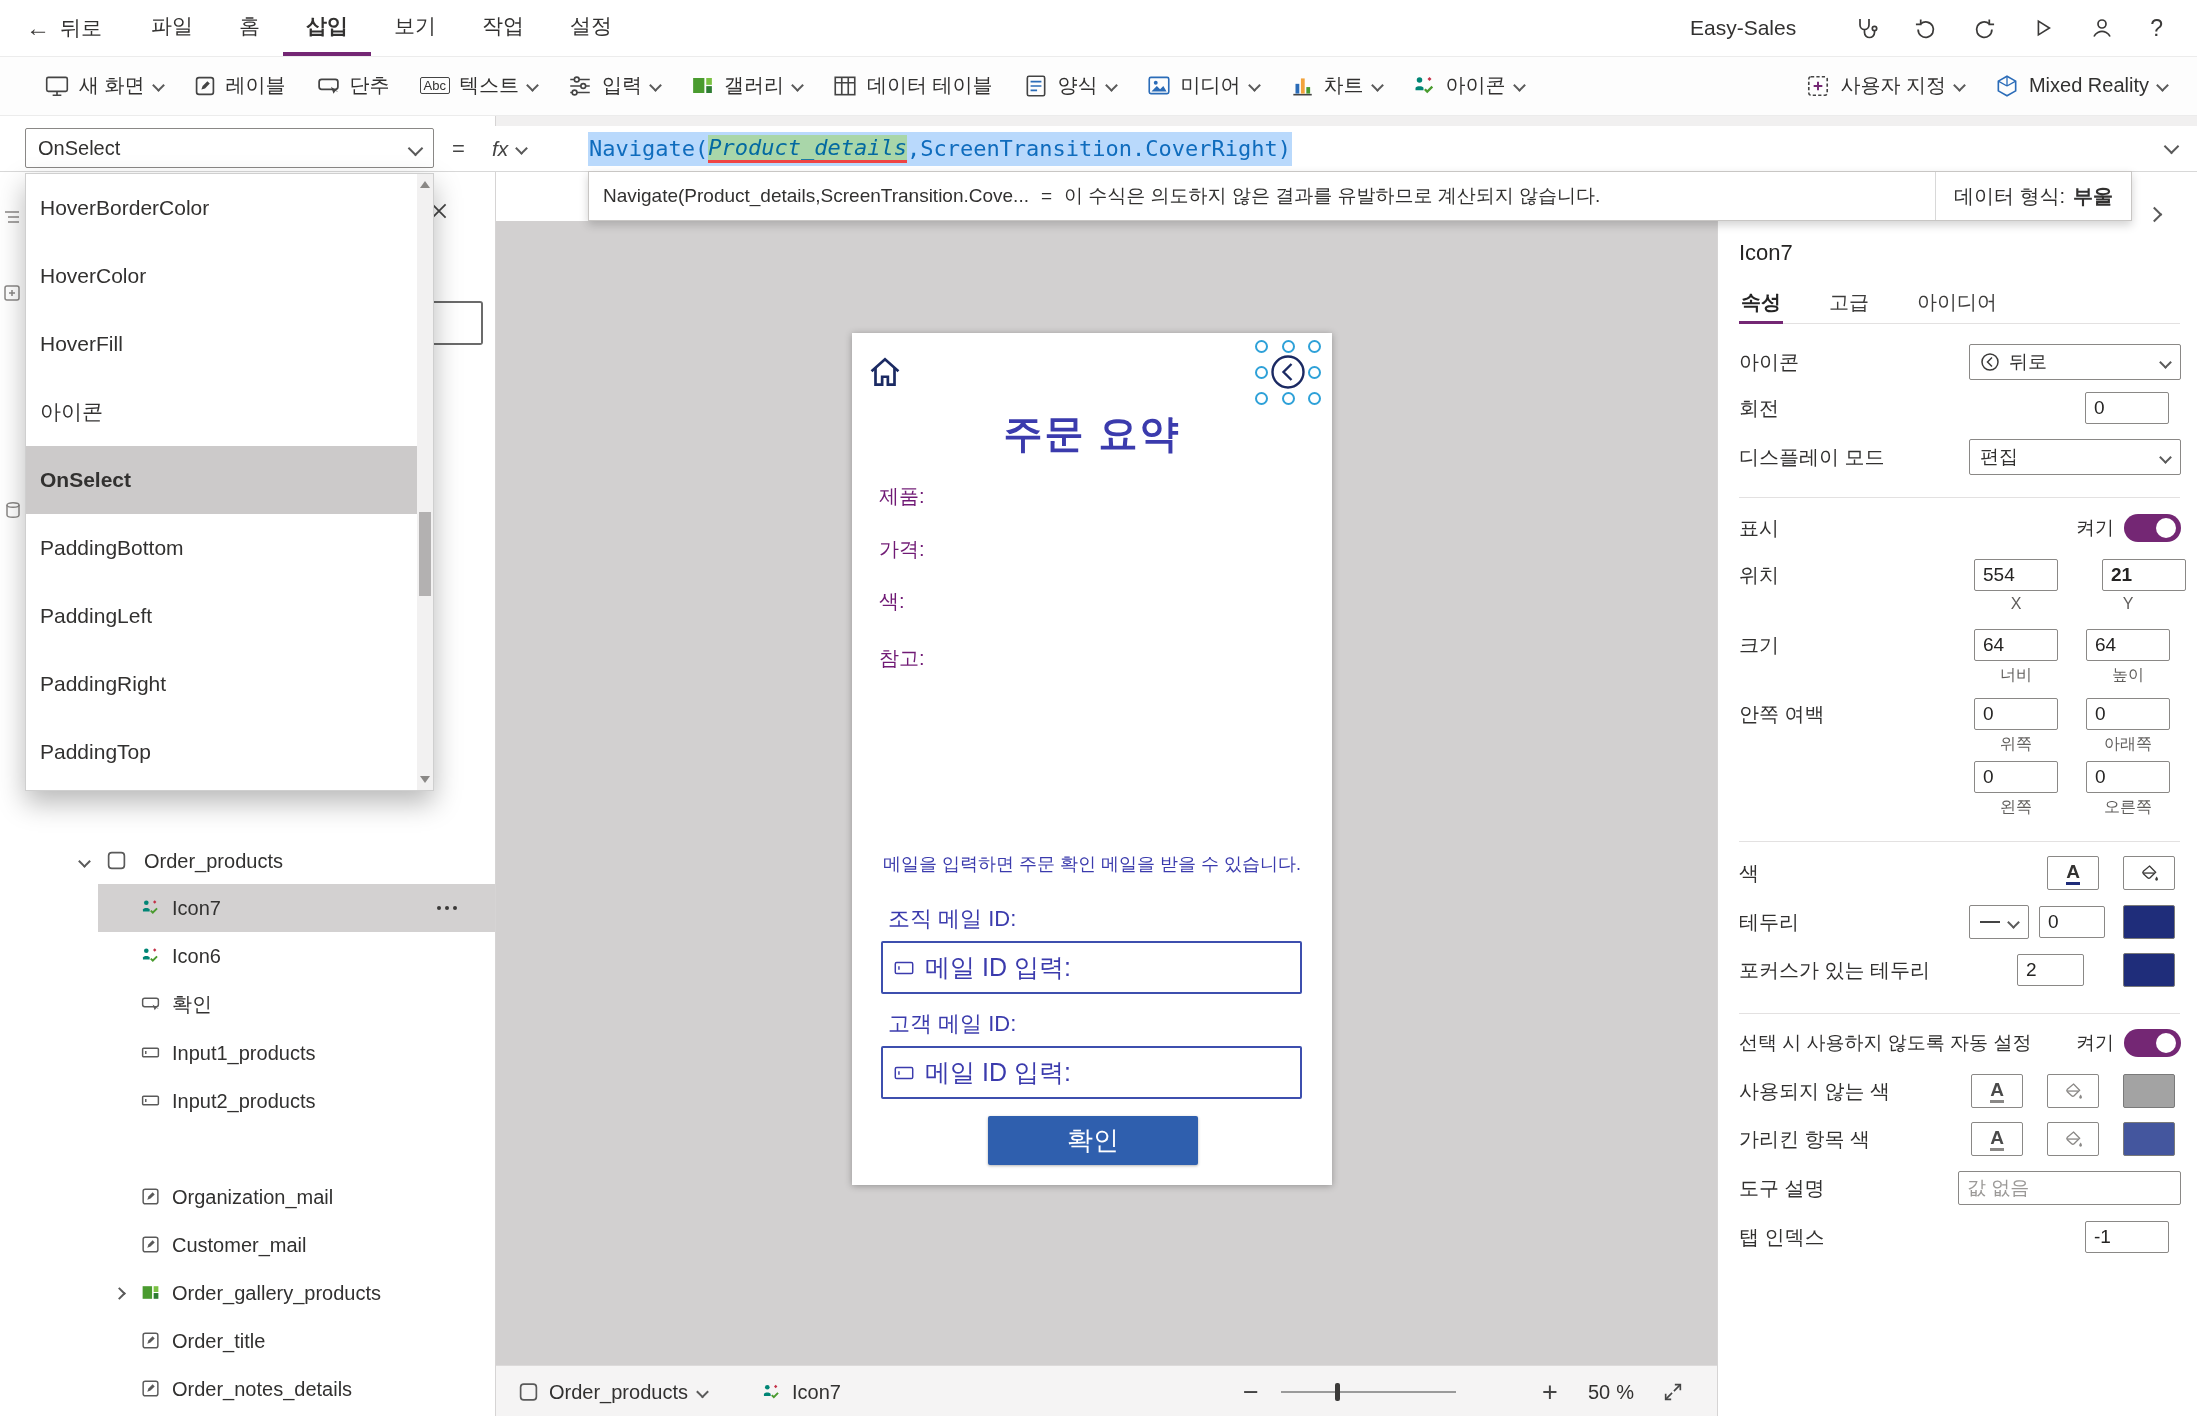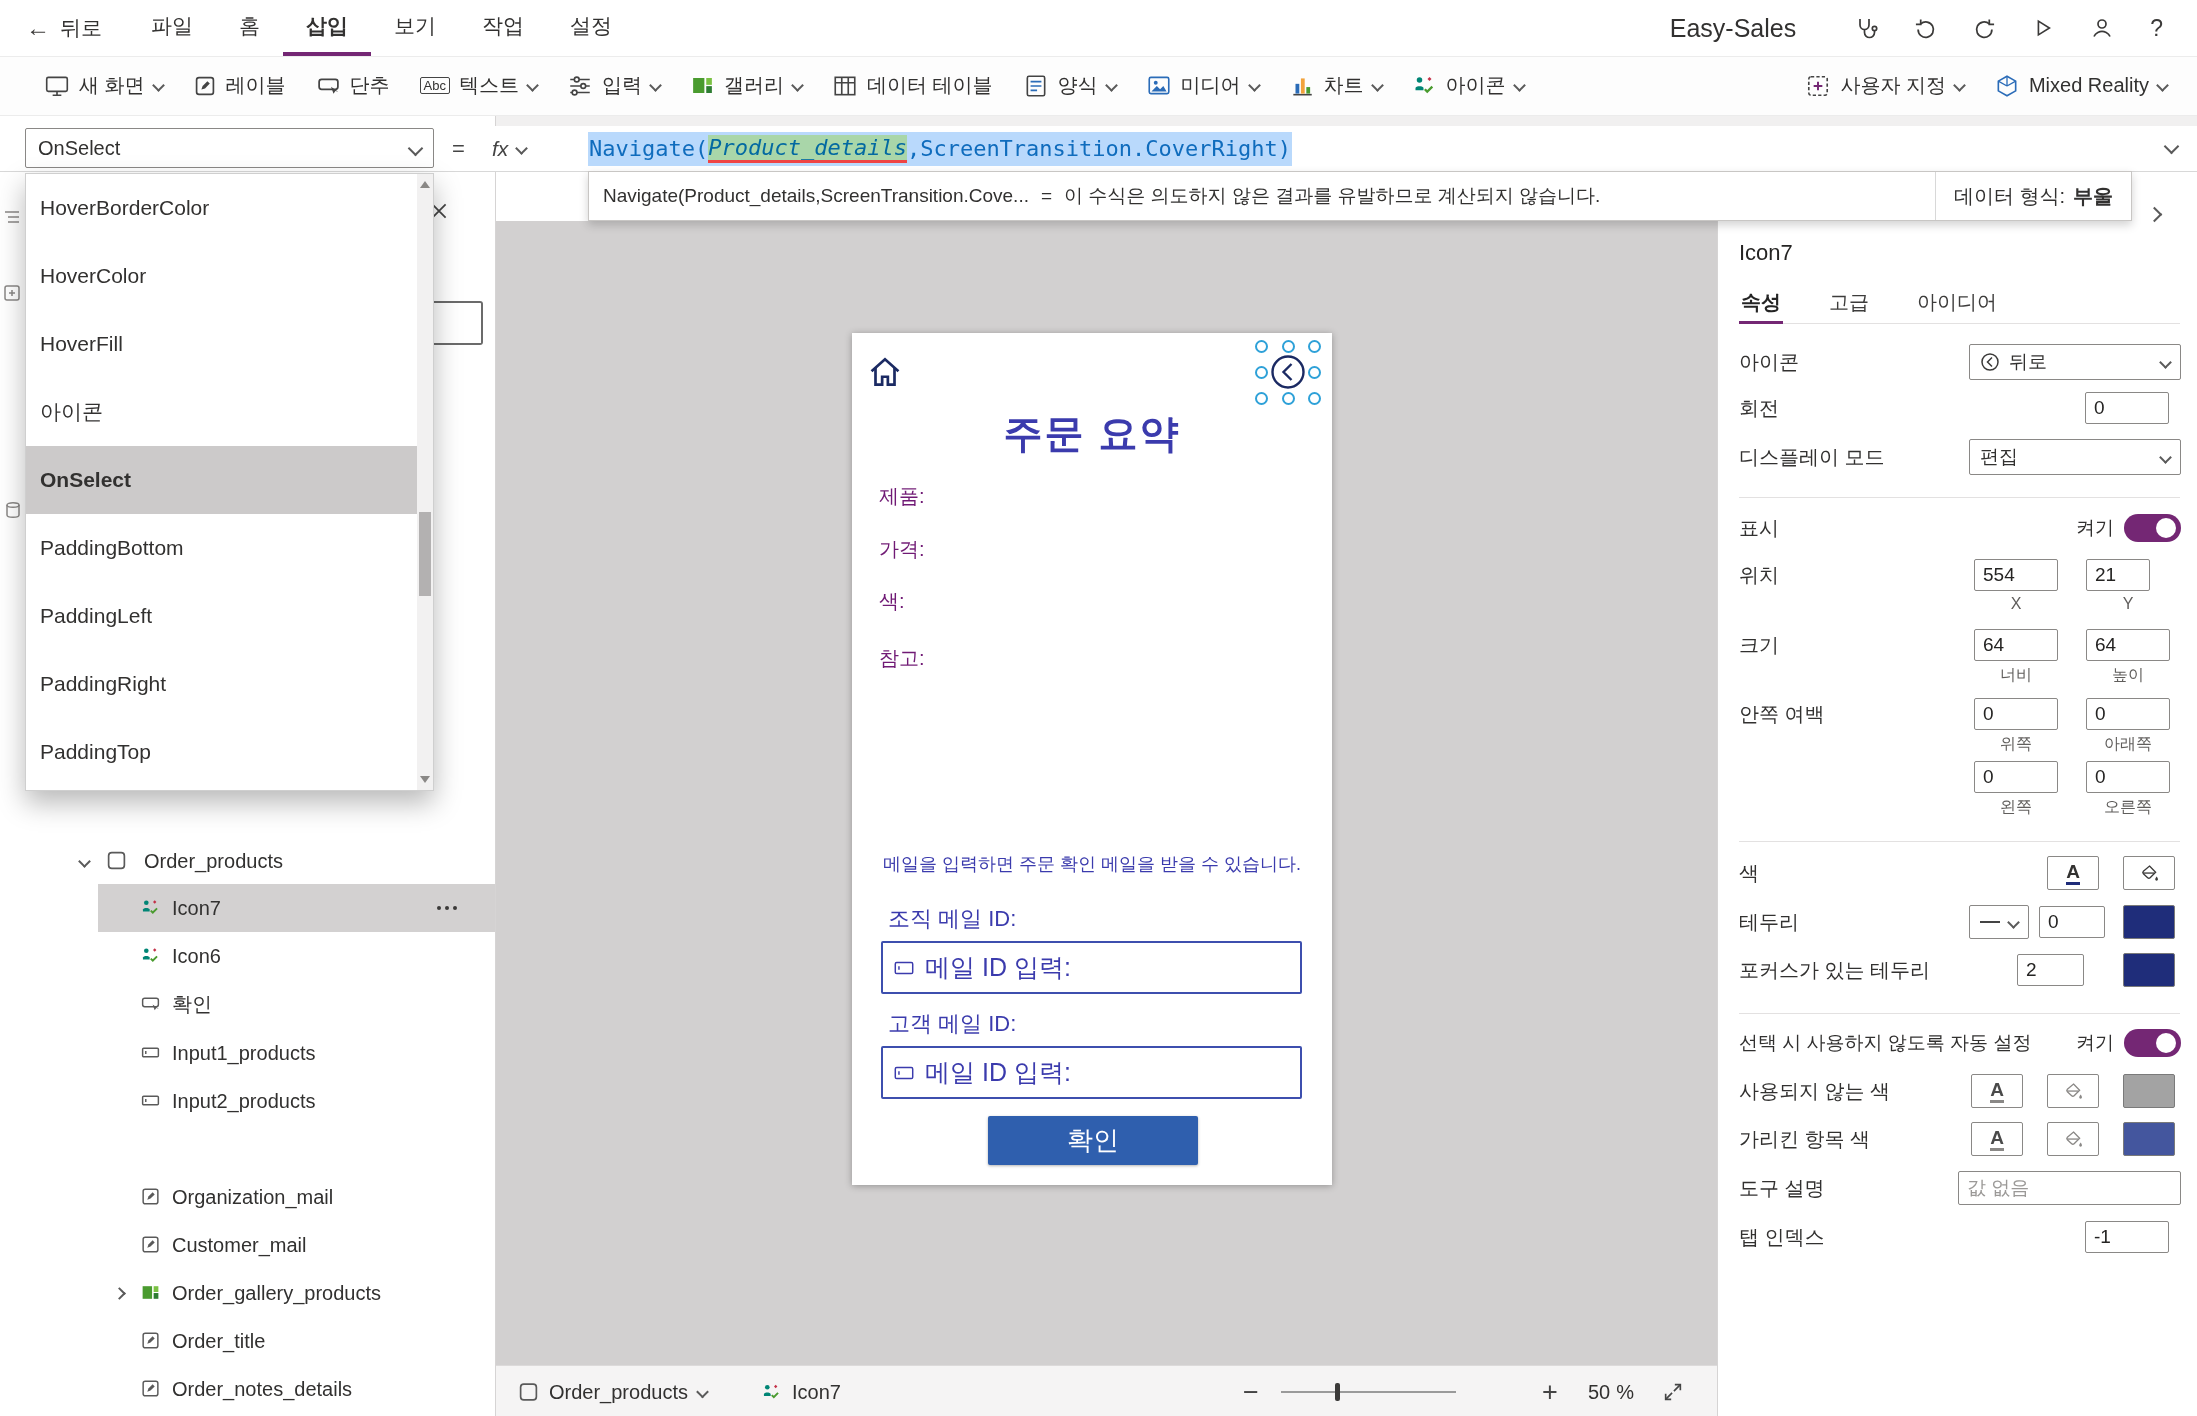--- a/index.html
+++ b/index.html
@@ -10,21 +10,21 @@
   .chev.r{transform:rotate(-45deg)}
   svg{display:block}
   
   .topbar{position:absolute;left:0;top:0;width:2197px;height:56px;display:flex;align-items:center;background:#fff;border-bottom:1px solid #ececec;z-index:6}
   .tb-back{display:flex;align-items:center;gap:10px;padding-left:26px;font-size:21px}
   .tb-arrow{font-size:24px;color:#3b3a39}
   .tb-menus{display:flex;height:100%;margin-left:26px}
   .tb-menu{display:flex;align-items:center;padding:0 23px;font-size:21px;height:100%;border-bottom:4px solid transparent;box-sizing:border-box;cursor:default}
   .tb-menu.active{border-bottom-color:#742774;font-weight:700}
   .tb-right{margin-left:auto;display:flex;align-items:center;gap:36px;padding-right:34px}
-  .tb-app{font-size:25px;margin-right:22px}
+  .tb-app{font-size:21px;margin-right:22px}
   .tb-ic{display:flex;align-items:center;color:#3b3a39;font-size:23px}
   
   .ribbon{position:absolute;left:0;top:56px;width:2197px;height:60px;display:flex;align-items:center;gap:30px;padding-left:44px;box-sizing:border-box;background:#fdfdfd;border-bottom:1px solid #ececec;z-index:5}
   .rit{display:flex;align-items:center;gap:9px;font-size:20px;white-space:nowrap}
   .rit.pushr{margin-left:auto}
   .rit.last{margin-right:30px}
   .abc-box{font-size:13px;border:1.5px solid #444;padding:1px 3px;border-radius:2px;line-height:1}
   
   .fgap{position:absolute;left:0;top:116px;width:2197px;height:10px;background:#f1f0f0}
   .fbar{position:absolute;left:0;top:126px;width:2197px;height:45px;background:#fff;border-bottom:1px solid #d8d8d8;z-index:5}
@@ -584,21 +584,21 @@
 
     <div class="prow" style="top:341px;height:32px">
       <span class="plabel">표시</span>
       <span class="pc toglbl" style="left:340px">켜기</span>
       <div class="pc tog" style="left:406px"></div>
     </div>
 
     <div class="prow" style="top:388px;height:32px">
       <span class="plabel">위치</span>
       <input class="pc pinput" style="left: 256px; width: 84px;" value="554">
-      <input class="pc pinput" style="left: 368px; width: 64px;" value="21">
+      <input class="pc pinput" style="left: 384px; width: 84px; font-weight: bold;" value="21">
     </div>
     <span class="sublbl" style="top:424px;left:256px">X</span>
     <span class="sublbl" style="top:424px;left:368px">Y</span>
 
     <div class="prow" style="top:458px;height:32px">
       <span class="plabel">크기</span>
       <input class="pc pinput" style="left: 256px; width: 84px;" value="64">
       <input class="pc pinput" style="left: 368px; width: 84px;" value="64">
     </div>
     <span class="sublbl" style="top:494px;left:256px">너비</span>

